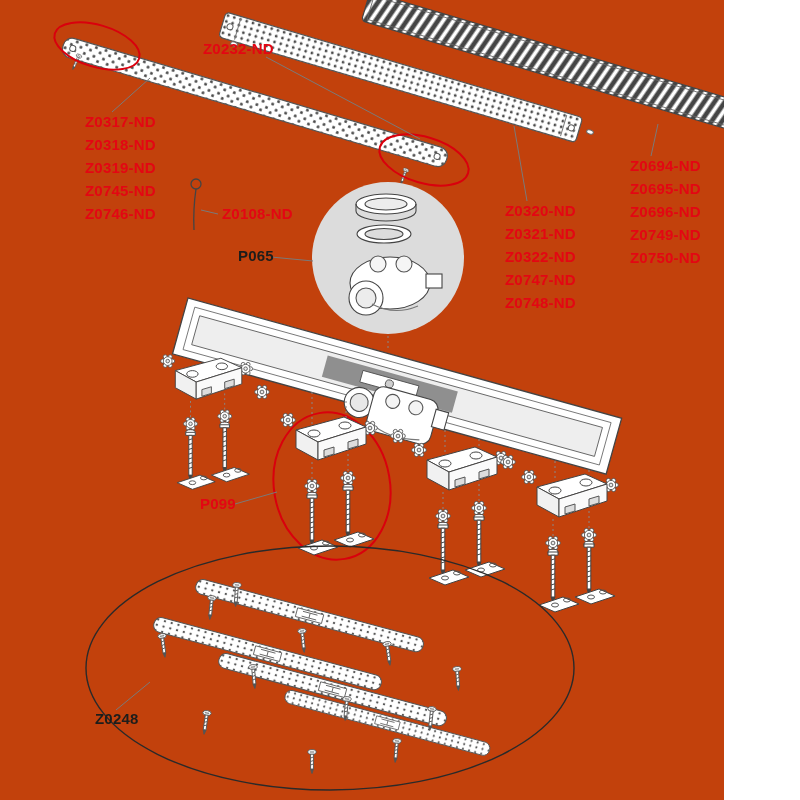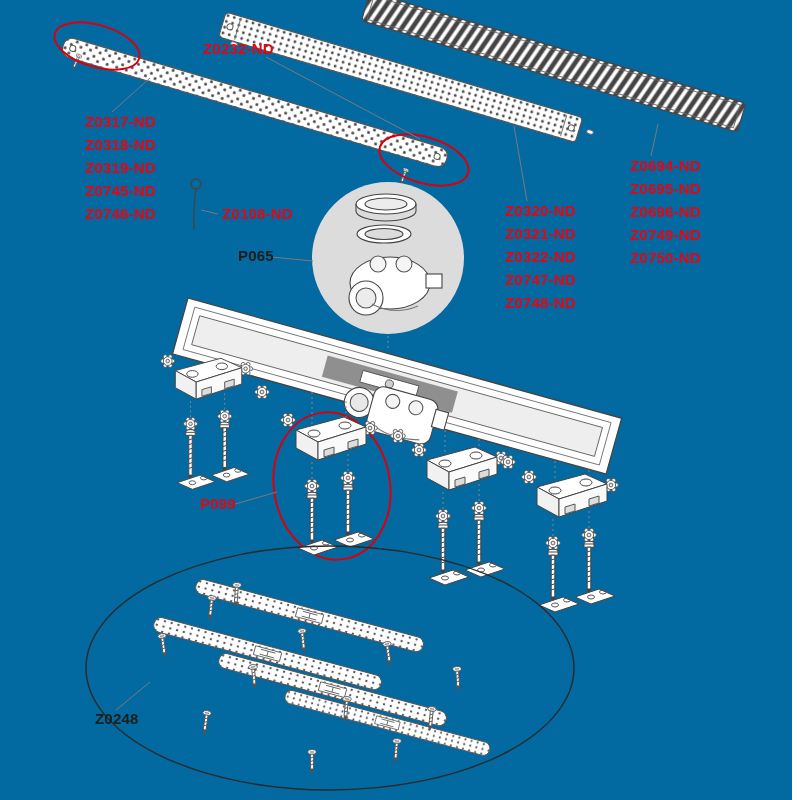--- a/index.html
+++ b/index.html
@@ -1,16 +1,16 @@
 <!DOCTYPE html>
 <html><head>
 <meta charset="utf-8">
 <style>
   html,body{margin:0;padding:0;background:#fff;}
-  .stage{position:relative;width:792px;height:800px;background:#0369a1;overflow:hidden;}
+  .stage{position:relative;width:724px;height:800px;background:#c2410c;overflow:hidden;}
   svg{display:block;}
   .lbl{font-family:"Liberation Sans",sans-serif;font-weight:bold;font-size:15px;letter-spacing:.2px;}
 </style>
 </head>
 <body>
 
 <div class="stage">
 <svg width="800" height="800" viewBox="0 0 800 800">
   <defs>
     <pattern id="dotsA" patternUnits="userSpaceOnUse" width="10" height="9">

